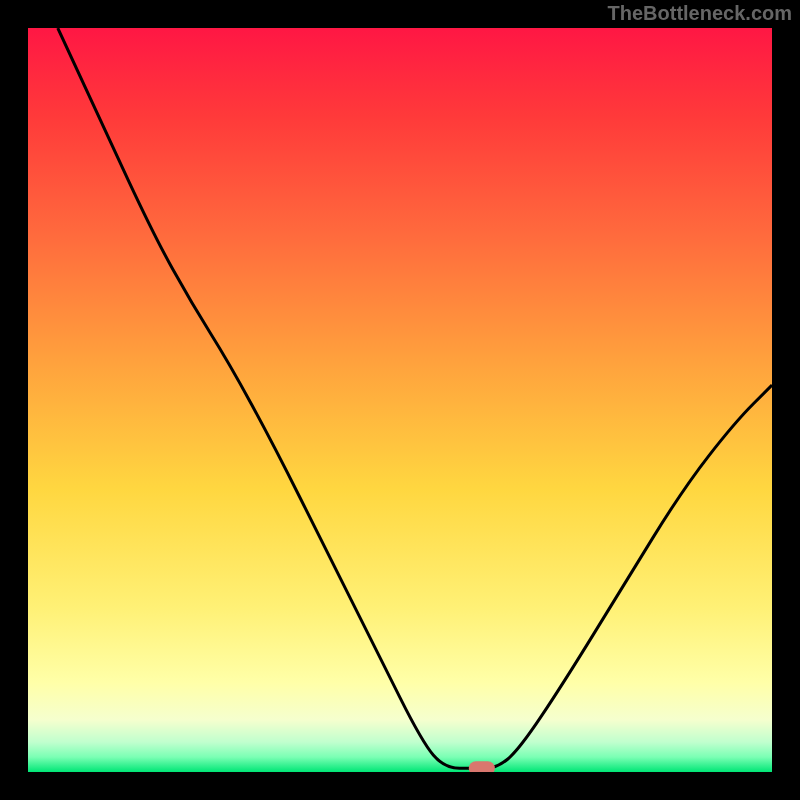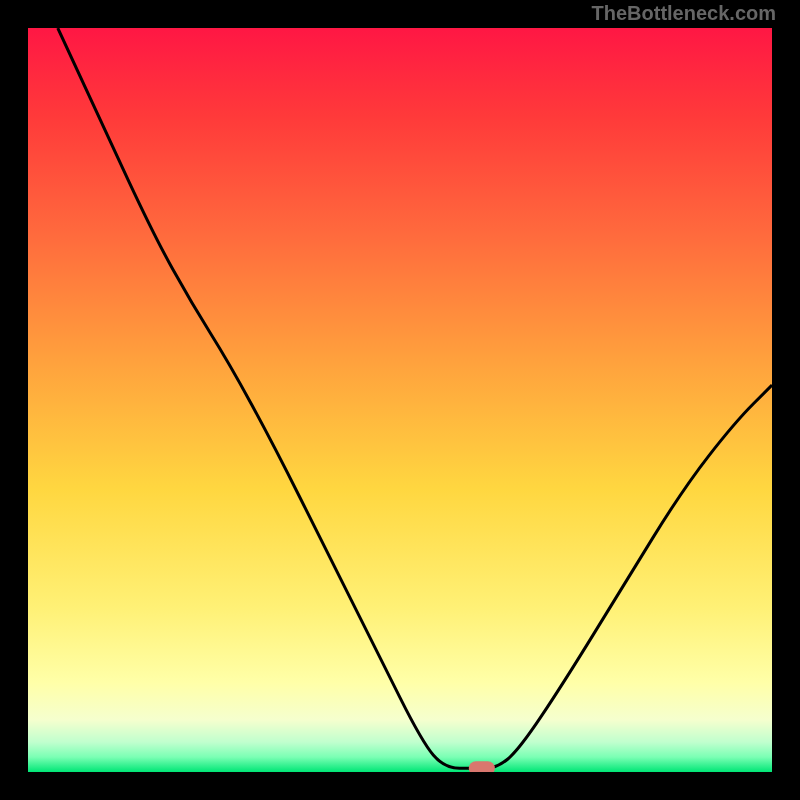--- a/index.html
+++ b/index.html
@@ -1,17 +1,17 @@
 <!DOCTYPE html>
 <html><head>
 <meta charset="utf-8">
 <style>
 * { margin: 0; padding: 0; box-sizing: border-box; }
 body { width: 800px; height: 800px; background: #000; position: relative; font-family: Arial, sans-serif; }
-.watermark { position: absolute; top: 2px; right: 24px; color: #666; font-size: 20px; font-weight: bold; z-index: 10; }
+.watermark { position: absolute; top: 2px; right: 8px; color: #666; font-size: 20px; font-weight: bold; z-index: 10; }
 .chart-container { position: absolute; top: 28px; left: 28px; width: 744px; height: 744px; }
 svg { display: block; }
 </style>
 </head>
 <body>
 
 <div class="watermark">TheBottleneck.com</div>
 
 <div class="chart-container">
   <svg id="chart-svg" width="744" height="744" viewBox="0 0 744 744">

